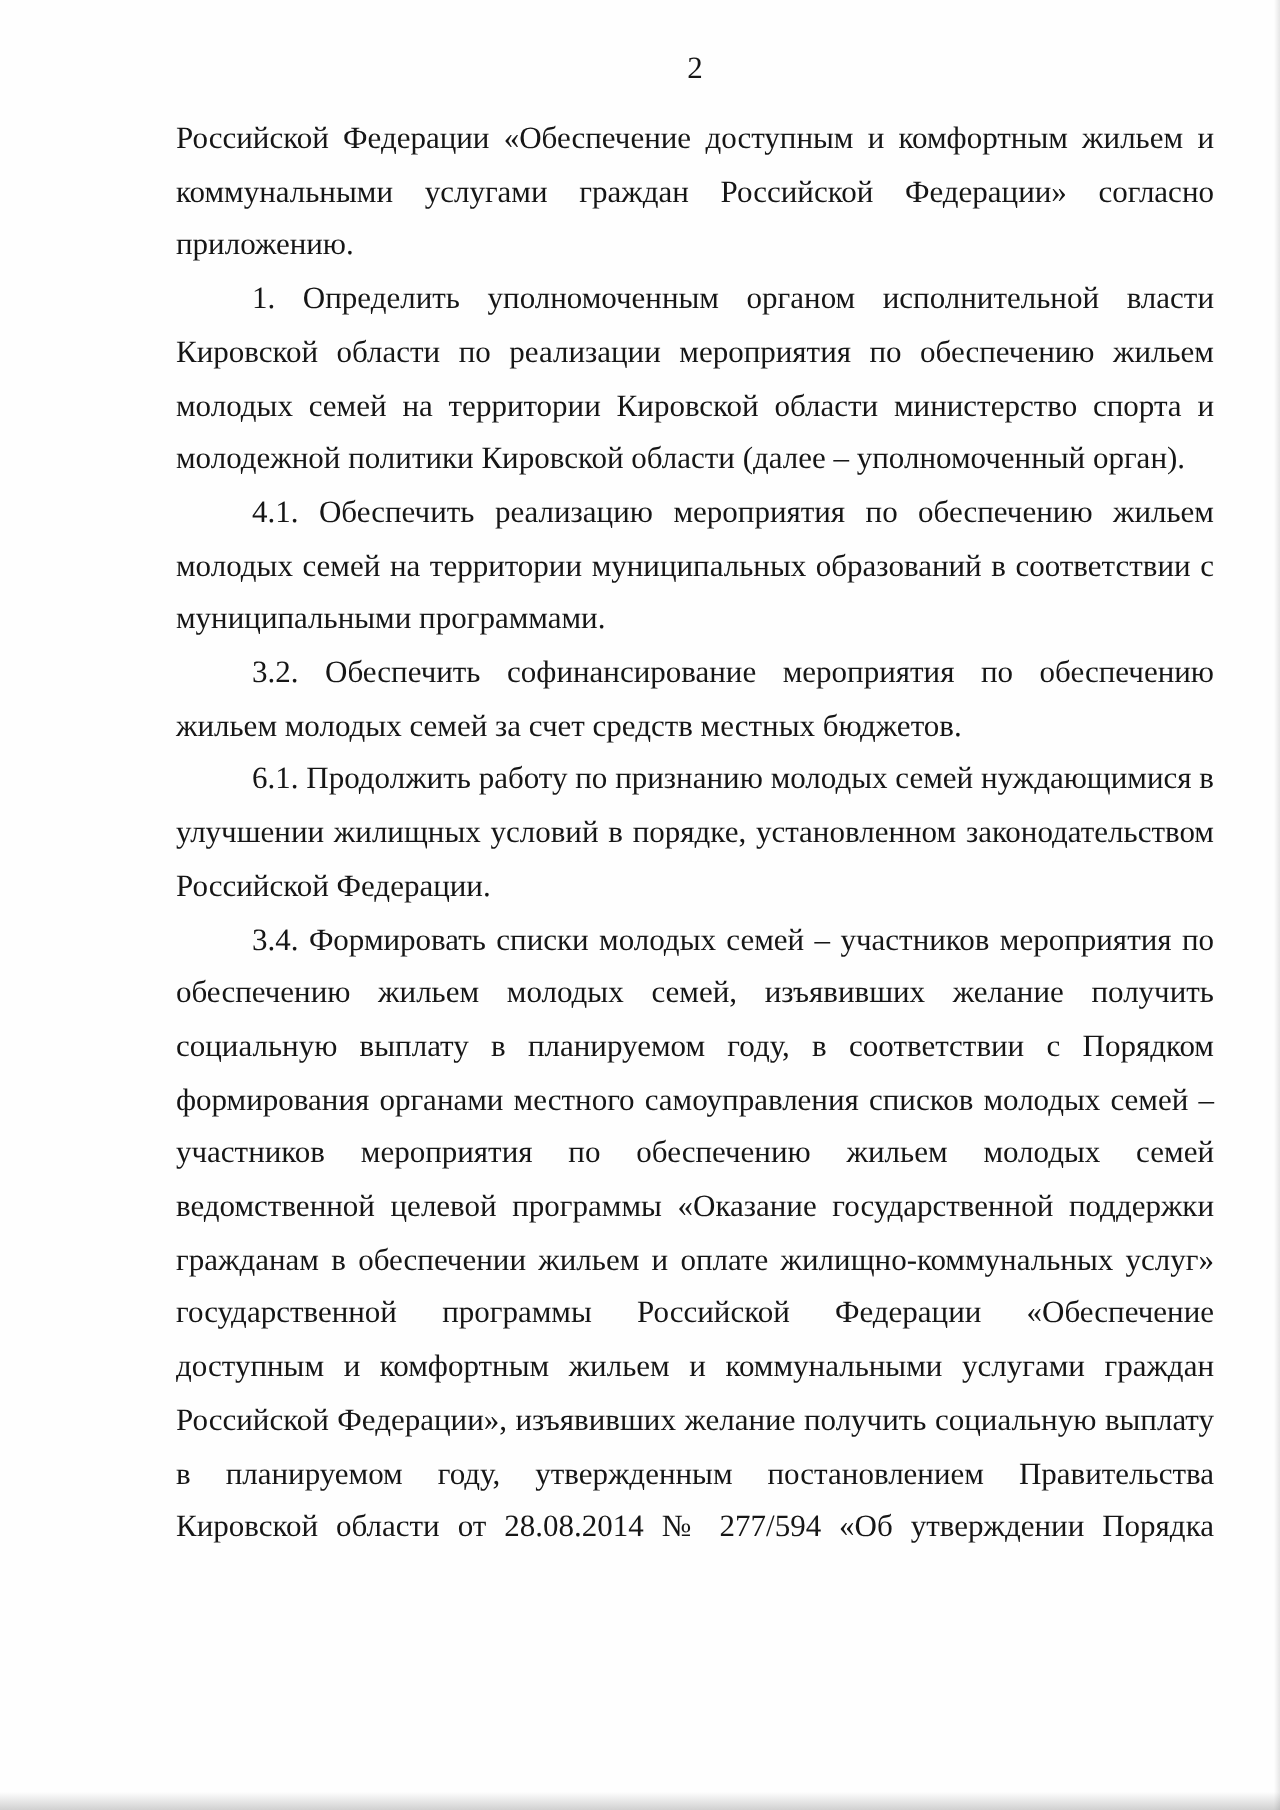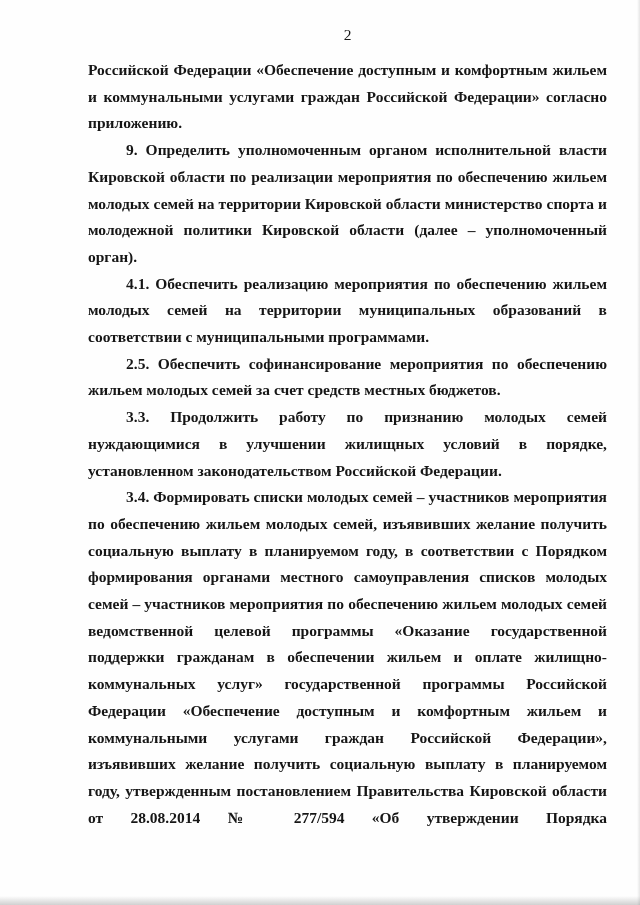--- a/index.html
+++ b/index.html
@@ -26,21 +26,20 @@
   }
   .content {
     margin: 13px 33px 0 88px;
     font-size: 15.5px;
     line-height: 26.7px;
     text-align: justify;
   }
   .content p {
     margin: 0;
     padding: 0;
-    font-weight: bold;
   }
   .content p.indent {
     text-indent: 38px;
   }
   .content p.continues {
     text-align-last: justify;
   }
   .scan-edge-bottom {
     position: absolute;
     left: 0;
@@ -62,23 +61,23 @@
 </style>
 </head>
 <body>
 
 <div class="page">
 
   <div class="page-number">2</div>
 
   <div class="content">
     <p>Российской Федерации «Обеспечение доступным и комфортным жильем и коммунальными услугами граждан Российской Федерации» согласно приложению.</p>
-    <p class="indent">9. Определить уполномоченным органом исполнительной власти Кировской области по реализации мероприятия по обеспечению жильем молодых семей на территории Кировской области министерство спорта и молодежной политики Кировской области (далее – уполномоченный орган).</p>
+    <p class="indent">1. Определить уполномоченным органом исполнительной власти Кировской области по реализации мероприятия по обеспечению жильем молодых семей на территории Кировской области министерство спорта и молодежной политики Кировской области (далее – уполномоченный орган).</p>
     <p class="indent">4.1. Обеспечить реализацию мероприятия по обеспечению жильем молодых семей на территории муниципальных образований в соответствии с муниципальными программами.</p>
-    <p class="indent">2.5. Обеспечить софинансирование мероприятия по обеспечению жильем молодых семей за счет средств местных бюджетов.</p>
-    <p class="indent">3.3. Продолжить работу по признанию молодых семей нуждающимися в улучшении жилищных условий в порядке, установленном законодательством Российской Федерации.</p>
+    <p class="indent">3.2. Обеспечить софинансирование мероприятия по обеспечению жильем молодых семей за счет средств местных бюджетов.</p>
+    <p class="indent">6.1. Продолжить работу по признанию молодых семей нуждающимися в улучшении жилищных условий в порядке, установленном законодательством Российской Федерации.</p>
     <p class="indent continues">3.4. Формировать списки молодых семей – участников мероприятия по обеспечению жильем молодых семей, изъявивших желание получить социальную выплату в планируемом году, в соответствии с Порядком формирования органами местного самоуправления списков молодых семей – участников мероприятия по обеспечению жильем молодых семей ведомственной целевой программы «Оказание государственной поддержки гражданам в обеспечении жильем и оплате жилищно-коммунальных услуг» государственной программы Российской Федерации «Обеспечение доступным и комфортным жильем и коммунальными услугами граждан Российской Федерации», изъявивших желание получить социальную выплату в планируемом году, утвержденным постановлением Правительства Кировской области от 28.08.2014 № 277/594 «Об утверждении Порядка</p>
   </div>
 
   <div class="scan-edge-right"></div>
   <div class="scan-edge-bottom"></div>
 
 </div>
 
 </body></html>

